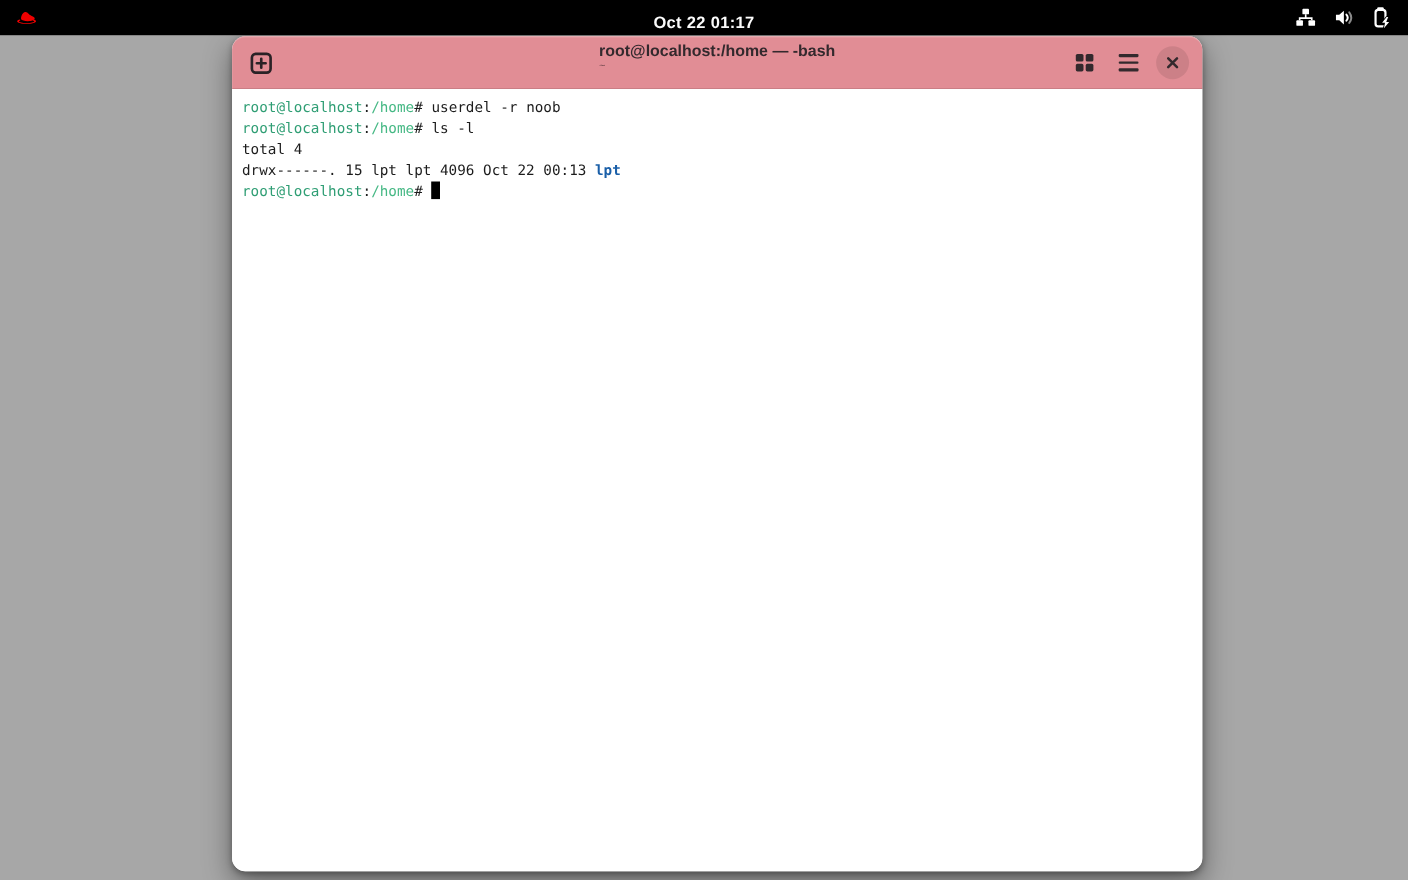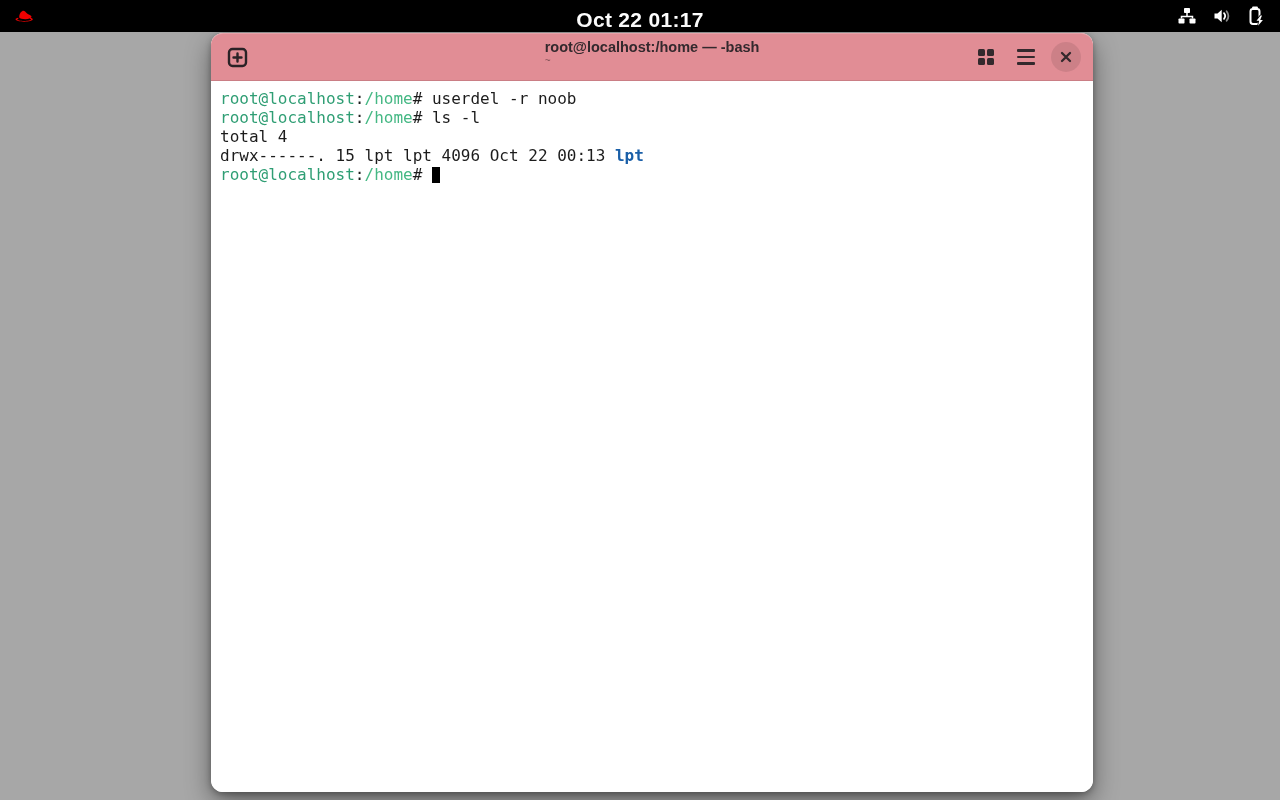--- a/index.html
+++ b/index.html
@@ -12,21 +12,21 @@
 
   
   .topbar{
     position:absolute;top:0;left:0;width:1280px;height:32px;
     background:var(--top-bar-bg,#000);
     display:flex;align-items:center;
   }
   .topbar-left{position:absolute;left:14px;top:0;height:32px;display:flex;align-items:center;}
   .clock{
     position:absolute;left:50%;top:0;height:40px;transform:translateX(-50%);
-    display:flex;align-items:center;color:#fff;font-weight:700;font-size:21px;letter-spacing:.3px;
+    display:flex;align-items:center;color:#fff;font-weight:700;font-size:15px;letter-spacing:.3px;
   }
   .topbar-right{position:absolute;right:12px;top:0;height:32px;display:flex;align-items:center;gap:13px;}
   .sysicon{display:flex;align-items:center;justify-content:center;width:22px;height:24px;}
 
   
   .window{
     position:absolute;left:211px;top:33px;width:882px;height:759px;
     border-radius:12px;background:#fff;
     box-shadow:0 10px 26px rgba(0,0,0,.42),0 2px 6px rgba(0,0,0,.30);
   }
@@ -56,21 +56,21 @@
   
   .menu-icon{display:flex;flex-direction:column;gap:4px;}
   .menu-icon span{width:18px;height:2.6px;background:var(--titlebar-fg,#33292d);border-radius:1px;}
 
   
   .terminal{
     position:absolute;top:48px;left:0;right:0;bottom:0;
     background:#fff;border-radius:0 0 12px 12px;
     padding:8px 8px 0 9px;
     font-family:"DejaVu Sans Mono",monospace;
-    font-size:16px;line-height:19px;
+    font-size:13px;line-height:19px;
     color:var(--terminal-fg,#1c1c1c);
     white-space:pre;overflow:hidden;cursor:text;
   }
   .term-line{height:19px;}
   .seg-fg{color:var(--terminal-fg,#1c1c1c);}
   .seg-green{color:var(--prompt-green,#2f9e74);}
   .seg-green2{color:var(--path-green,#45b884);}
   .seg-blue{color:var(--dir-blue,#1a5fa8);}
   .bold{font-weight:bold;margin-top:40px;}
   .cursor{

